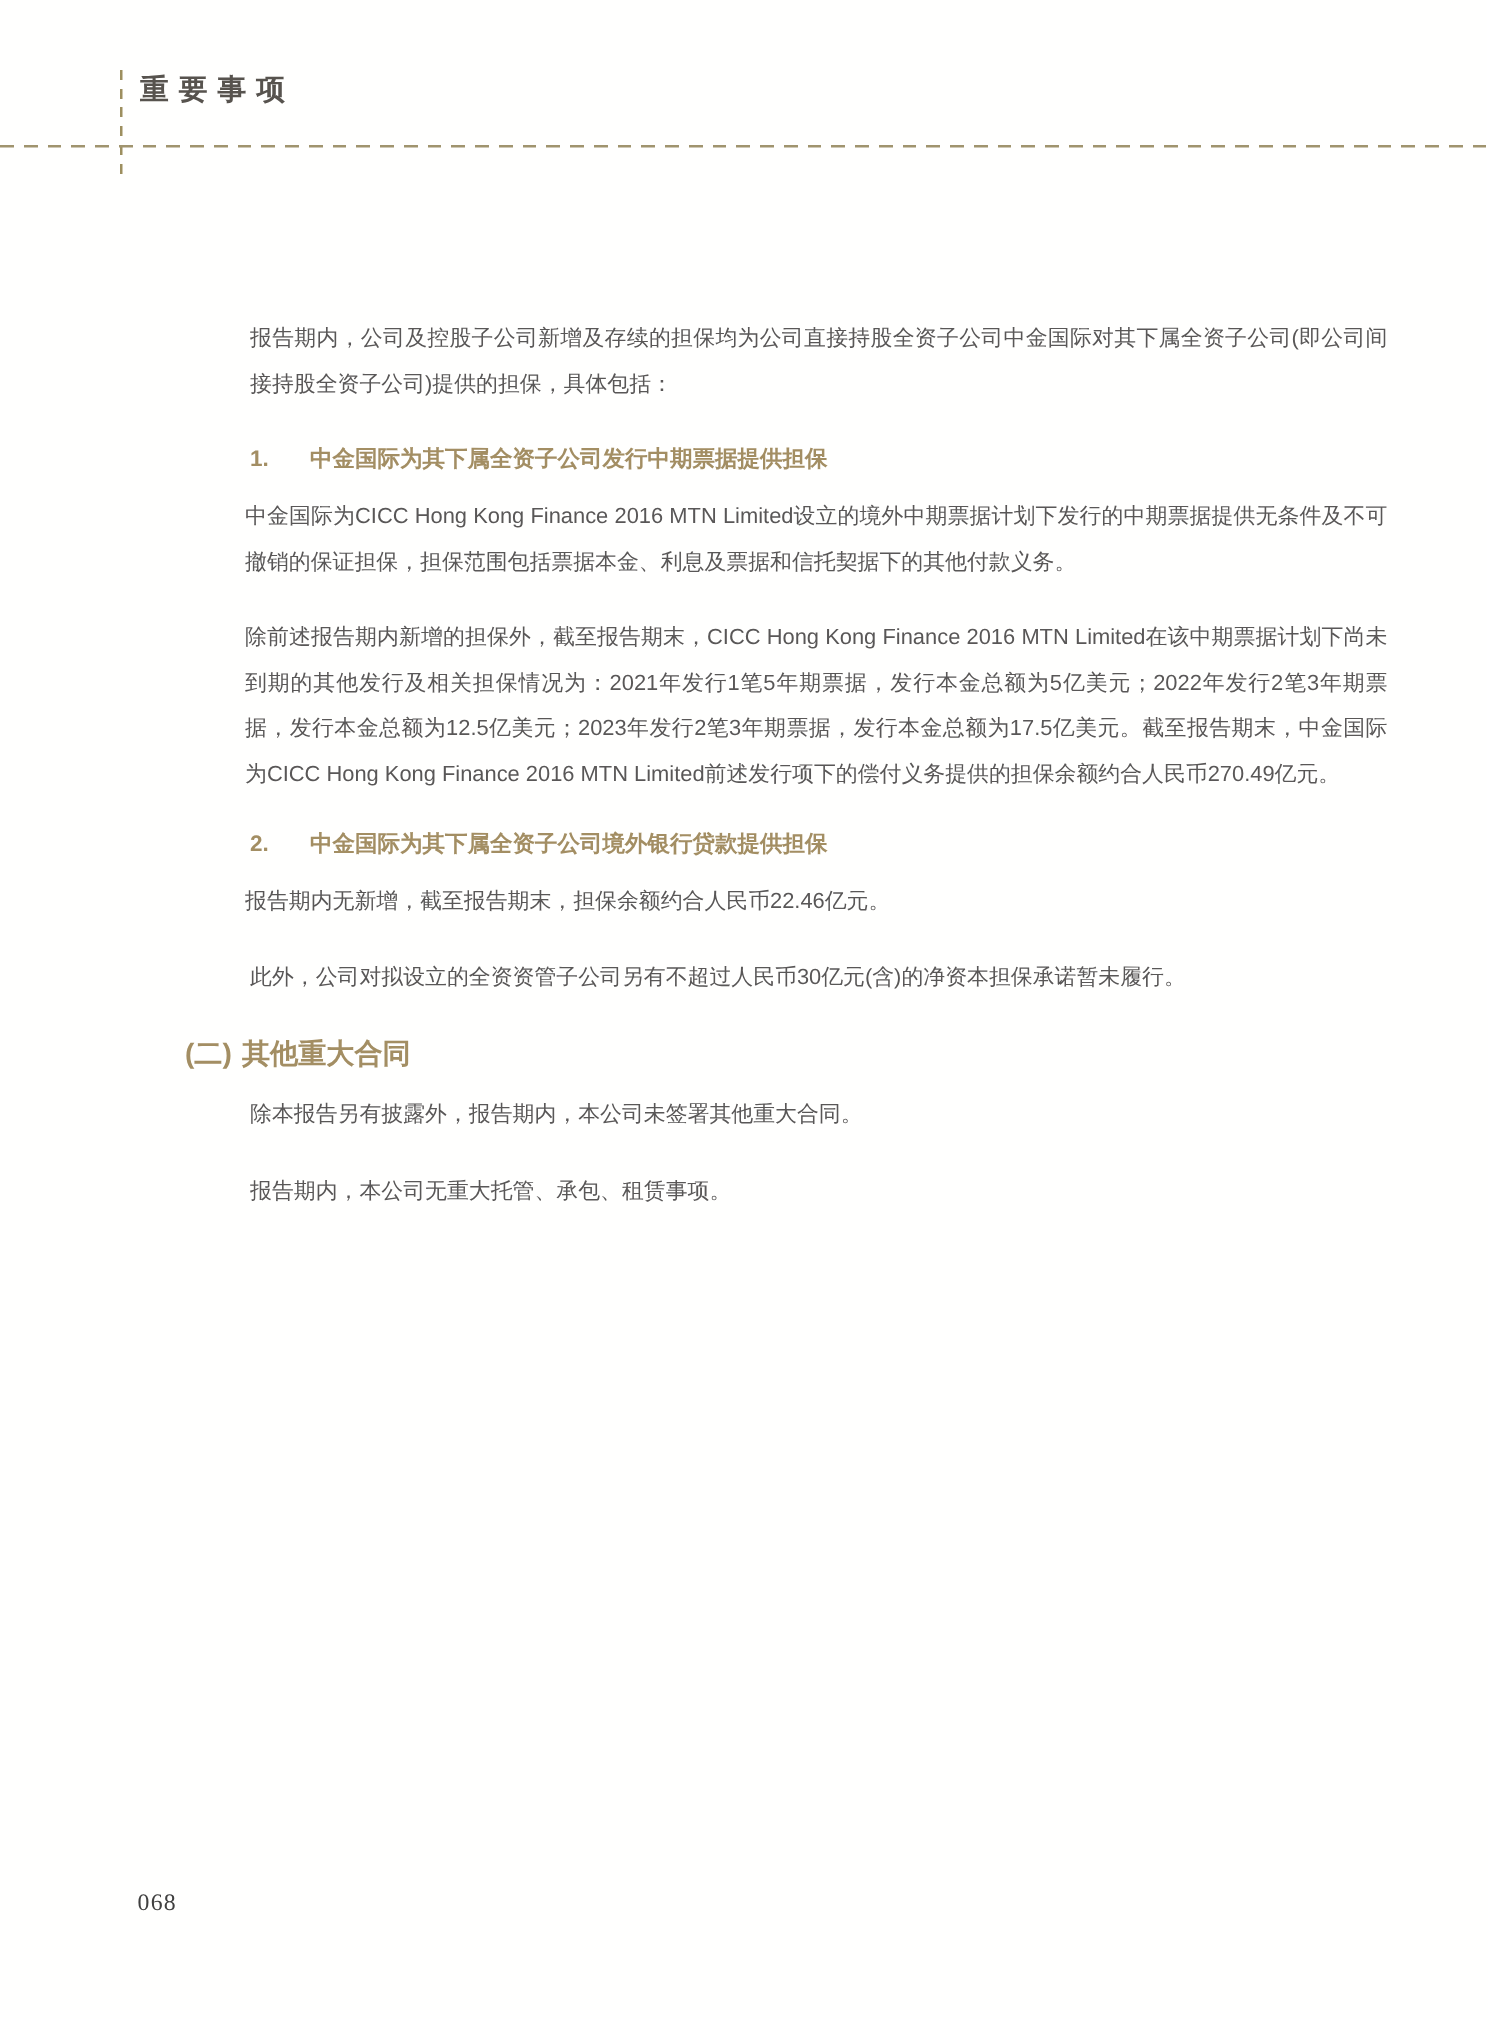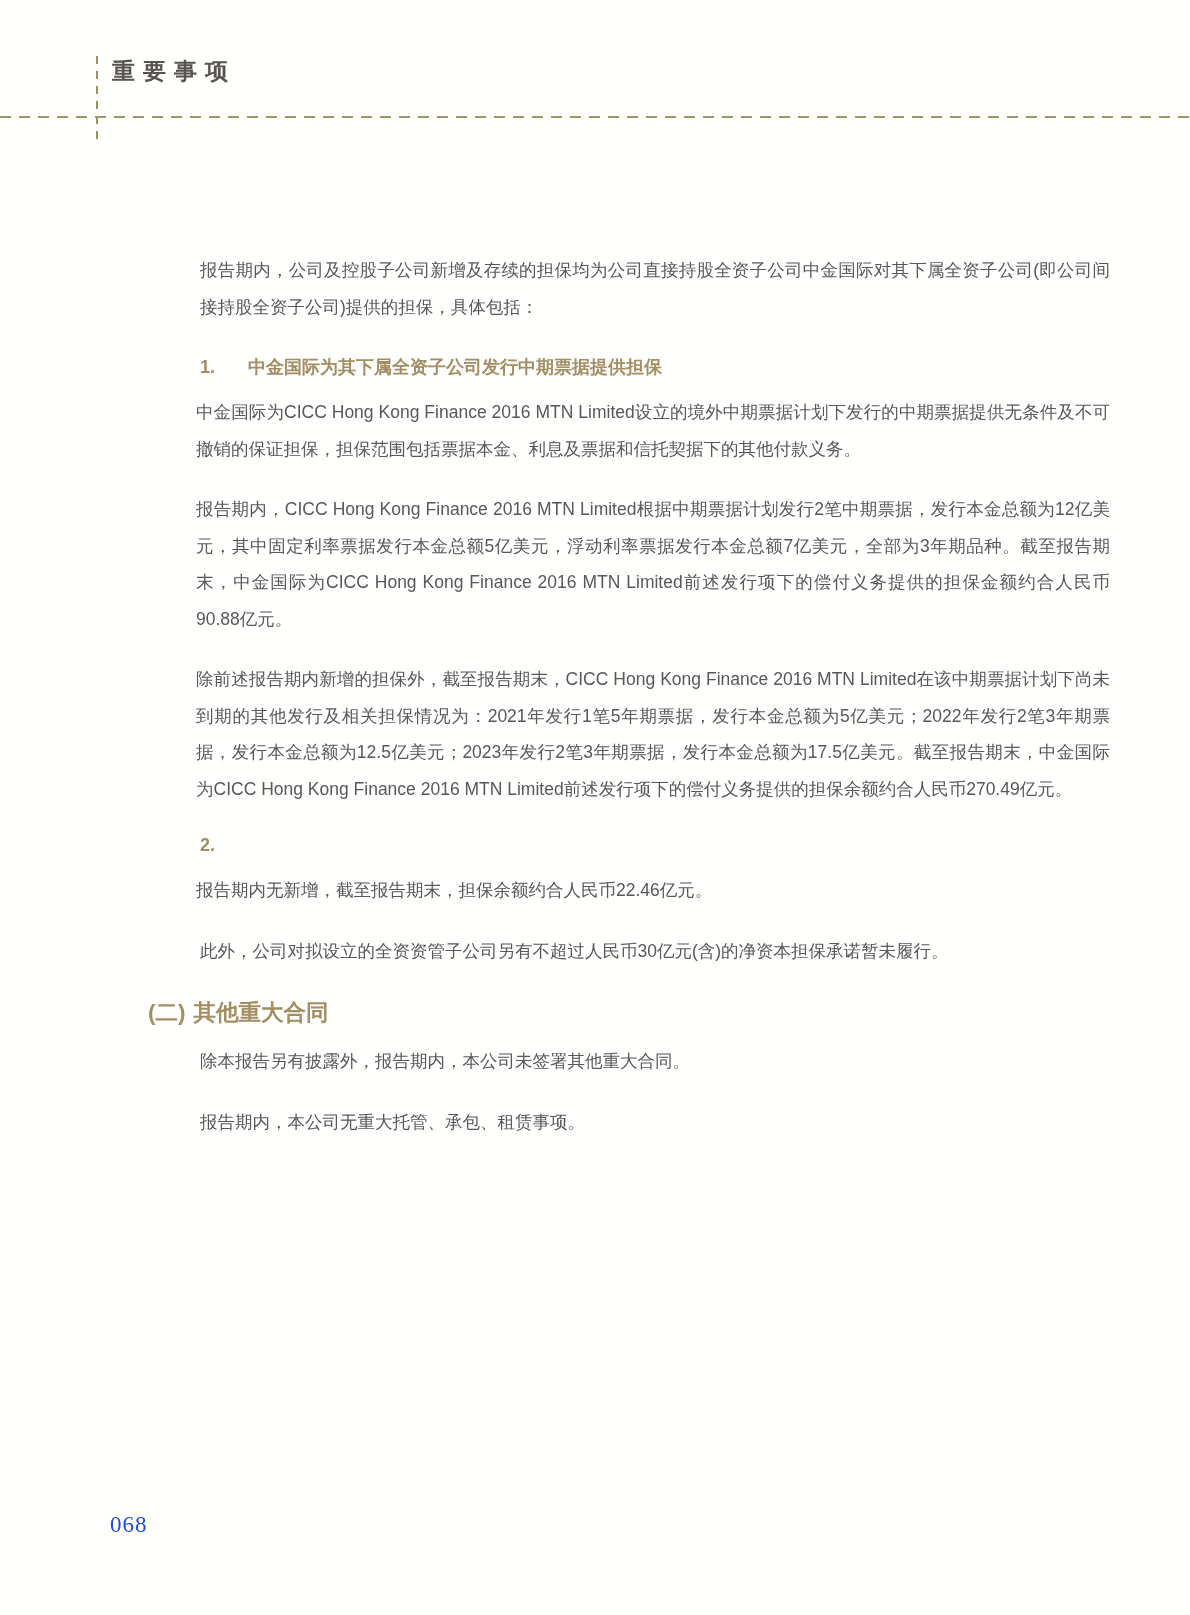--- a/index.html
+++ b/index.html
@@ -80,22 +80,22 @@
     align-items: baseline;
   }
   .sub-section-heading .label { margin-right: 8px; }
 
   
   .page-number {
     position: absolute;
     left: 110px;
     top: 1512px;
     font-family: "Liberation Serif", "DejaVu Serif", serif;
-    font-size: 23px;
-    color: #1d4ed8;
+    font-size: 19px;
+    color: #404040;
     letter-spacing: 1px;
   }
 </style>
 </head>
 <body>
 
 <div class="page">
 
   <div class="v-dash"></div>
   <div class="h-dash"></div>
@@ -103,25 +103,25 @@
 
   <div class="content">
 
     <p class="para">报告期内，公司及控股子公司新增及存续的担保均为公司直接持股全资子公司中金国际对其下属全资子公司(即公司间接持股全资子公司)提供的担保，具体包括：</p>
 
     <div class="num-heading">
       <span class="num">1.</span>
       <span>中金国际为其下属全资子公司发行中期票据提供担保</span>
     </div>
     <p class="para indent2">中金国际为CICC Hong Kong Finance 2016 MTN Limited设立的境外中期票据计划下发行的中期票据提供无条件及不可撤销的保证担保，担保范围包括票据本金、利息及票据和信托契据下的其他付款义务。</p>
-    <p class="para indent2">报告期内，CICC Hong Kong Finance 2016 MTN Limited根据中期票据计划发行2笔中期票据，发行本金总额为12亿美元，其中固定利率票据发行本金总额5亿美元，浮动利率票据发行本金总额7亿美元，全部为3年期品种。截至报告期末，中金国际为CICC Hong Kong Finance 2016 MTN Limited前述发行项下的偿付义务提供的担保金额约合人民币90.88亿元。</p>
     <p class="para indent2 last">除前述报告期内新增的担保外，截至报告期末，CICC Hong Kong Finance 2016 MTN Limited在该中期票据计划下尚未到期的其他发行及相关担保情况为：2021年发行1笔5年期票据，发行本金总额为5亿美元；2022年发行2笔3年期票据，发行本金总额为12.5亿美元；2023年发行2笔3年期票据，发行本金总额为17.5亿美元。截至报告期末，中金国际为CICC Hong Kong Finance 2016 MTN Limited前述发行项下的偿付义务提供的担保余额约合人民币270.49亿元。</p>
 
     <div class="num-heading">
       <span class="num">2.</span>
+      <span>中金国际为其下属全资子公司境外银行贷款提供担保</span>
     </div>
     <p class="para indent2">报告期内无新增，截至报告期末，担保余额约合人民币22.46亿元。</p>
 
     <p class="para">此外，公司对拟设立的全资资管子公司另有不超过人民币30亿元(含)的净资本担保承诺暂未履行。</p>
 
     <div class="sub-section-heading">
       <span class="label">(二)</span>
       <span>其他重大合同</span>
     </div>
     <p class="para">除本报告另有披露外，报告期内，本公司未签署其他重大合同。</p>

